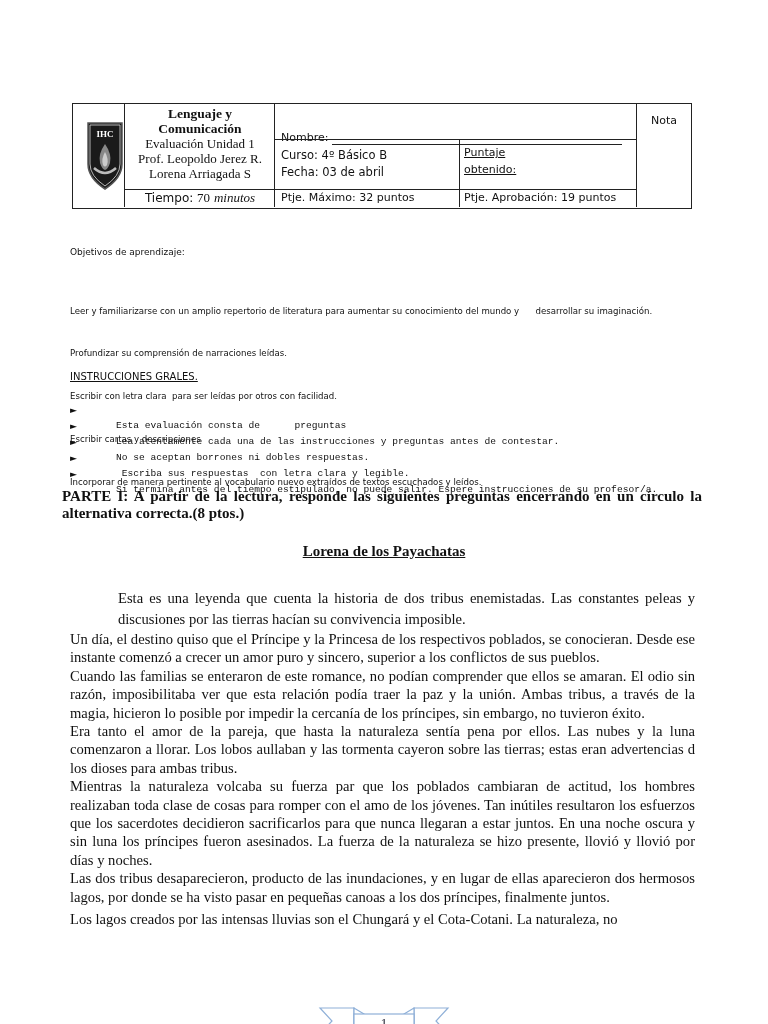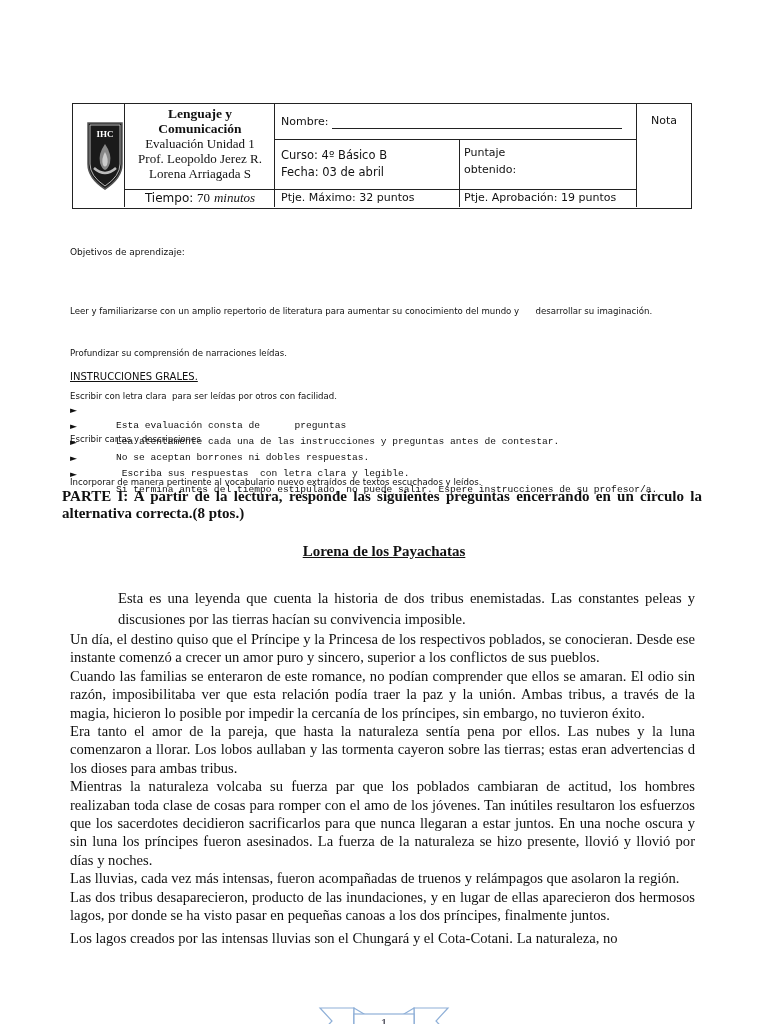--- a/index.html
+++ b/index.html
@@ -8,24 +8,24 @@
   .hand { font-family: "DejaVu Sans", "Liberation Sans", sans-serif; }
 
   
   .hdr { position: absolute; left: 72px; top: 75px; width: 620px; height: 106px; border: 1.5px solid #222; box-sizing: border-box; }
   .cell { position: absolute; box-sizing: border-box; }
   .vline, .hline { position: absolute; background: #222; }
   .logo-cell { left: 0; top: 0; width: 52px; height: 103px; display: flex; align-items: center; justify-content: flex-end; }
   .title-cell { left: 52px; top: 0; width: 150px; height: 85px; text-align: center; font-size: 13px; line-height: 15px; padding-top: 2px; }
   .title-cell .t-bold { font-weight: bold; font-size: 13.5px; }
   .tiempo-cell { left: 52px; top: 85px; width: 150px; height: 18px; text-align: center; font-size: 12px; line-height: 18px; }
-  .nombre-cell { left: 202px; top: 0; width: 362px; height: 36px; font-size: 11px; line-height: 36px; padding-left: 6px; }
+  .nombre-cell { left: 202px; top: 16px; width: 362px; height: 36px; font-size: 11px; line-height: 36px; padding-left: 6px; }
   .nombre-line { display: inline-block; width: 290px; border-bottom: 1px solid #222; height: 12px; vertical-align: middle; margin-left: 4px; }
   .curso-cell { left: 202px; top: 36px; width: 185px; height: 49px; font-size: 11.5px; line-height: 17px; padding: 7px 0 0 6px; }
-  .puntaje-cell { left: 387px; top: 36px; width: 177px; height: 49px; font-size: 11px; line-height: 17px; padding: 4px 0 0 4px; }
+  .puntaje-cell { left: 387px; top: 36px; width: 177px; height: 49px; font-size: 11px; line-height: 17px; padding: 4px 0 0 4px; text-decoration: underline; }
   .ptje-max-cell { left: 202px; top: 85px; width: 185px; height: 24px; font-size: 11px; line-height: 18px; padding-left: 6px; }
   .ptje-apr-cell { left: 387px; top: 85px; width: 177px; height: 18px; font-size: 11px; line-height: 18px; padding-left: 4px; }
   .nota-cell { left: 564px; top: 0; width: 54px; height: 103px; font-size: 11px; text-align: center; padding-top: 10px; }
 
   
   .obj-title { position: absolute; left: 70px; top: 219px; font-size: 9px; }
   .obj-list { position: absolute; left: 70px; top: 247px; font-size: 8.6px; line-height: 14.3px; white-space: pre; }
 
   
   .instr-title { position: absolute; left: 70px; top: 343px; font-size: 10px; text-decoration: underline; }
@@ -137,21 +137,20 @@
 
 <div class="parte">PARTE I: A partir de la lectura, responde las siguientes preguntas encerrando en un círculo  la  alternativa correcta.(8 ptos.)</div>
 <div class="leyenda-title"><span>Lorena de los Payachatas</span></div>
 
 <div class="story">
   <p class="first">Esta es una leyenda que cuenta la historia de dos tribus enemistadas. Las constantes peleas y discusiones por las tierras hacían su convivencia imposible.</p>
   <p>Un día, el destino quiso que el Príncipe y la Princesa de los respectivos poblados, se conocieran. Desde ese instante comenzó a crecer un amor puro y sincero, superior a los conflictos de sus pueblos.</p>
   <p>Cuando las familias se enteraron de este romance, no podían comprender que ellos se amaran. El odio sin razón, imposibilitaba ver que esta relación podía traer la paz y la unión. Ambas tribus, a través de la magia, hicieron lo posible por impedir la cercanía de los príncipes, sin embargo, no tuvieron éxito.</p>
   <p>Era tanto el amor de la pareja, que hasta la naturaleza sentía pena por ellos. Las nubes y la luna comenzaron a llorar. Los lobos aullaban y las tormenta cayeron sobre las tierras; estas eran advertencias d los dioses para ambas tribus.</p>
   <p>Mientras la naturaleza volcaba su fuerza par que los poblados cambiaran de actitud, los hombres realizaban toda clase de cosas para romper con el amo de los jóvenes. Tan inútiles resultaron los esfuerzos que los sacerdotes decidieron sacrificarlos para que nunca llegaran a estar juntos. En una noche oscura y sin luna los príncipes fueron asesinados. La fuerza de la naturaleza se hizo presente, llovió y llovió por días y noches.</p>
-  <p>Las lluvias, cada vez más intensas, fueron acompañadas de truenos y relámpagos que asolaron la región.</p>
   <p>Las dos tribus desaparecieron, producto de las inundaciones,  y  en  lugar  de  ellas  aparecieron dos hermosos lagos, por donde se ha visto pasar en pequeñas canoas a los dos príncipes, finalmente juntos.</p>
   <p class="last">Los lagos creados por las intensas lluvias son el Chungará y el Cota-Cotani. La naturaleza, no</p>
 </div>
 
 <svg class="ribbon" viewBox="0 0 132 50">
   <g fill="#ffffff" stroke="#8fb0d8" stroke-width="1.2">
     <path d="M2 8 L36 8 L36 34 L2 34 L14 21 Z"></path>
     <path d="M130 8 L96 8 L96 34 L130 34 L118 21 Z"></path>
     <path d="M36 34 L36 8 L46 14 Z"></path>
     <path d="M96 34 L96 8 L86 14 Z"></path>

